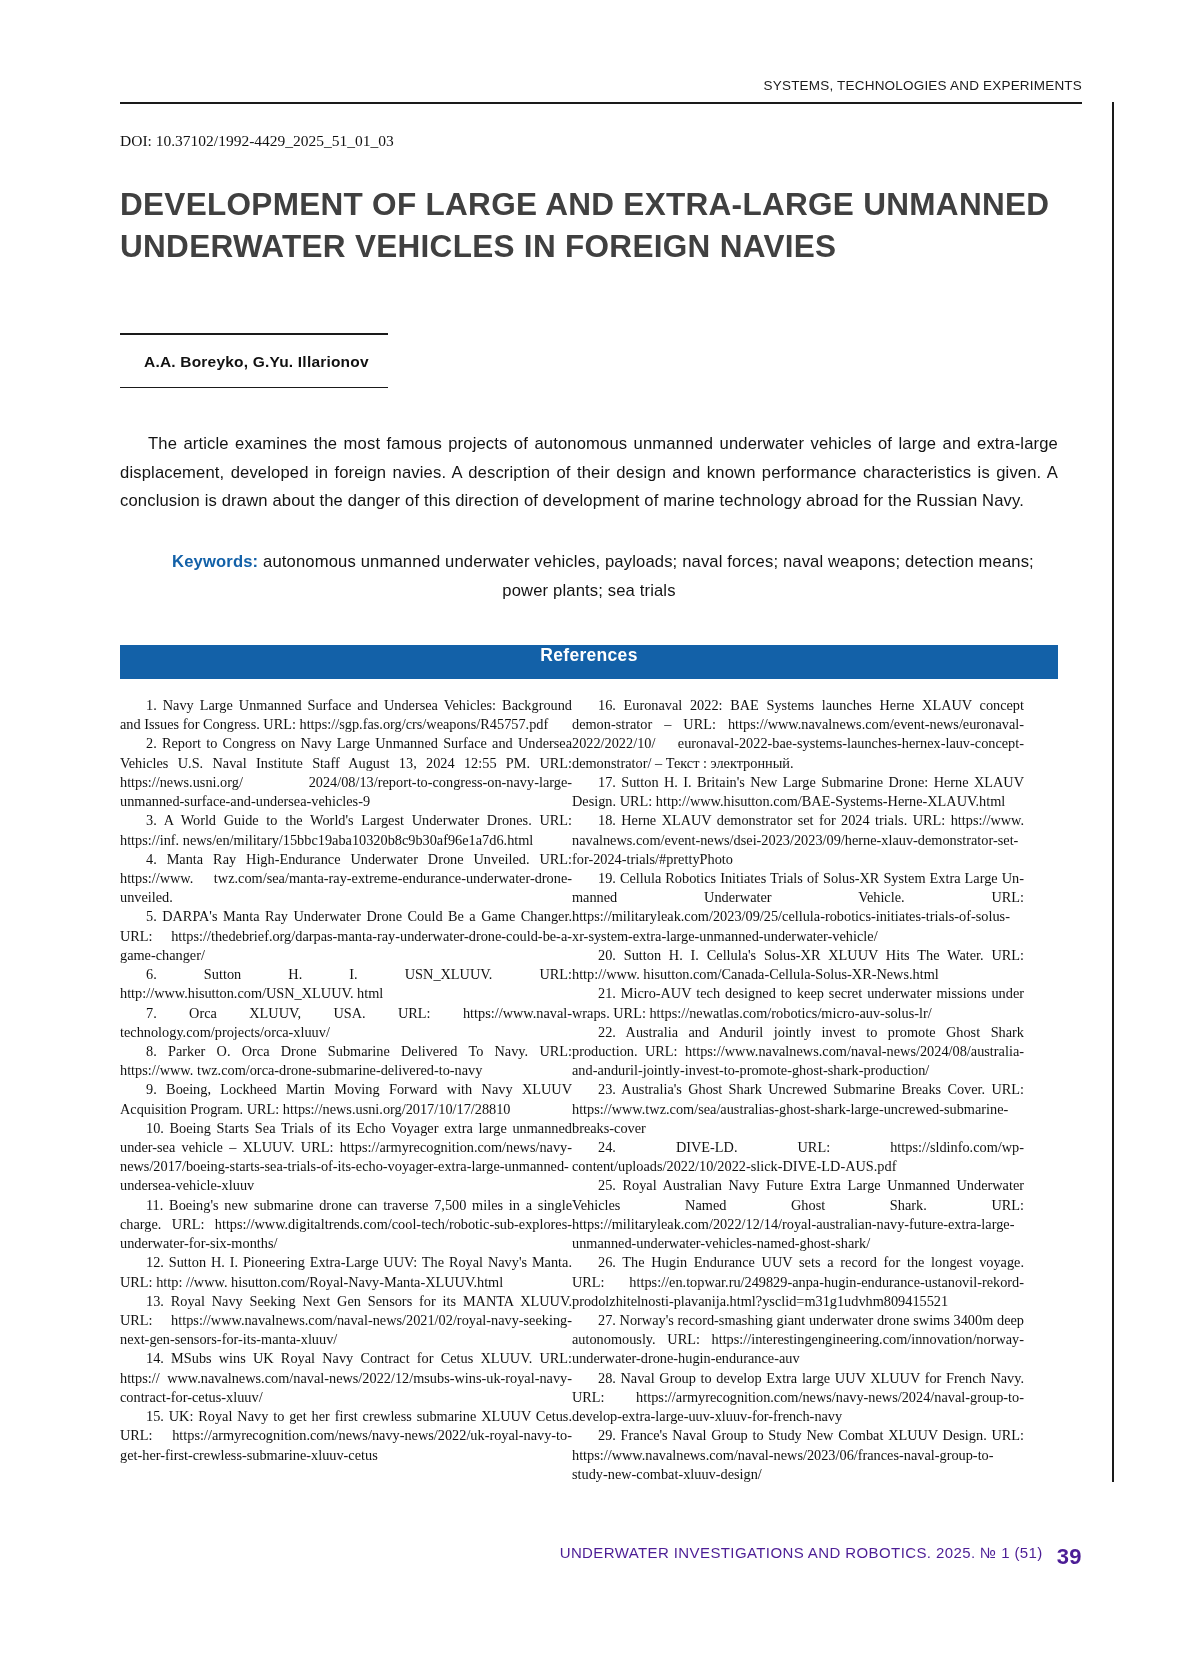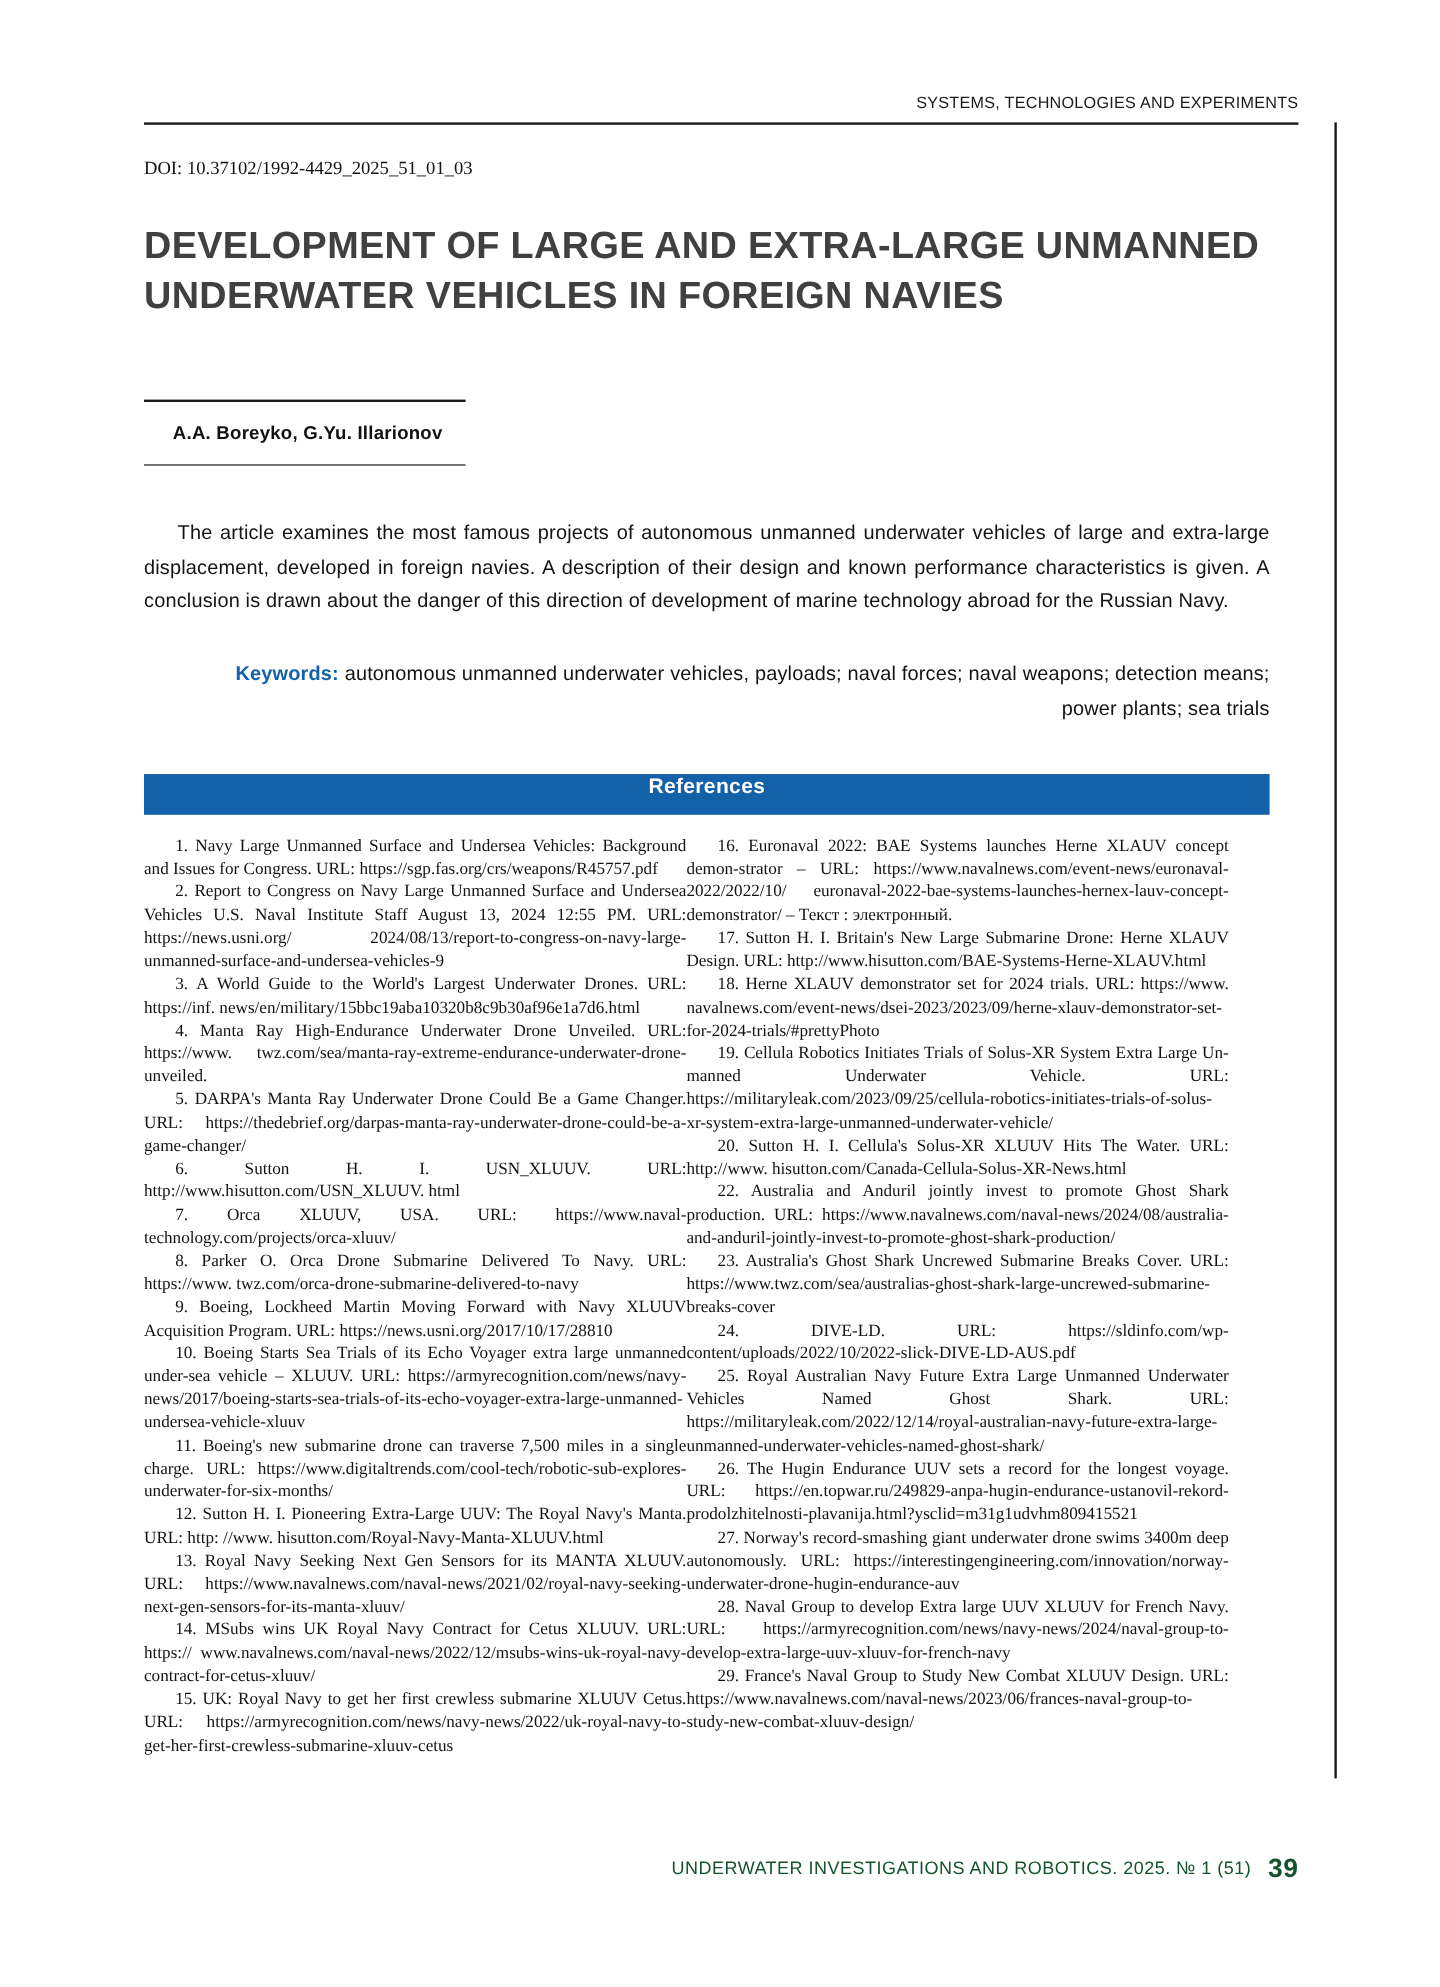--- a/index.html
+++ b/index.html
@@ -108,21 +108,21 @@
   }
   .keywords {
     position: absolute;
     top: 548px;
     left: 120px;
     width: 938px;
     font-family: "Liberation Sans", sans-serif;
     font-size: 16.6px;
     line-height: 1.72;
     letter-spacing: 0.15px;
-    text-align: right;
+    text-align: center;
     color: #131313;
   }
   .keywords p { margin: 0; text-indent: 28px; }
   .kw-label {
     font-weight: bold;
     color: #1361a8;
   }
   .refs-bar {
     position: absolute;
     top: 645px;
@@ -165,23 +165,23 @@
     color: #111111;
     word-break: break-word;
   }
   .footer {
     position: absolute;
     bottom: 86px;
     right: 118px;
     font-family: "Liberation Sans", sans-serif;
     font-size: 15px;
     letter-spacing: 0.4px;
-    color: #14532d;
+    color: #4c1d95;
     display: flex;
-    align-items: center;
+    align-items: flex-start;
     gap: 14px;
   }
   .footer .pagenum {
     font-weight: bold;
     font-size: 22px;
   }
 </style>
 </head>
 <body>
 
@@ -236,20 +236,21 @@
           <li>15. UK: Royal Navy to get her first crewless submarine XLUUV Cetus. URL: https://armyrecognition.com/news/navy-news/2022/uk-royal-navy-to-get-her-first-crewless-submarine-xluuv-cetus</li>
         </ol>
     </div>
     <div class="refs-col">
       <ol class="reflist" id="ref-right">
           <li>16. Euronaval 2022: BAE Systems launches Herne XLAUV concept demon-strator – URL: https://www.navalnews.com/event-news/euronaval-2022/2022/10/  euronaval-2022-bae-systems-launches-hernex-lauv-concept-demonstrator/ – Текст : электронный.</li>
           <li>17. Sutton H. I. Britain's New Large Submarine Drone: Herne XLAUV Design. URL: http://www.hisutton.com/BAE-Systems-Herne-XLAUV.html</li>
           <li>18. Herne XLAUV demonstrator set for 2024 trials. URL: https://www. navalnews.com/event-news/dsei-2023/2023/09/herne-xlauv-demonstrator-set-for-2024-trials/#prettyPhoto</li>
           <li>19. Cellula Robotics Initiates Trials of Solus-XR System Extra Large Un-manned Underwater Vehicle. URL: https://militaryleak.com/2023/09/25/cellula-robotics-initiates-trials-of-solus-xr-system-extra-large-unmanned-underwater-vehicle/</li>
           <li>20. Sutton H. I. Cellula's Solus-XR XLUUV Hits The Water. URL: http://www. hisutton.com/Canada-Cellula-Solus-XR-News.html</li>
+          <li>21. Micro-AUV tech designed to keep secret underwater missions under wraps. URL: https://newatlas.com/robotics/micro-auv-solus-lr/</li>
           <li>22. Australia and Anduril jointly invest to promote Ghost Shark production. URL: https://www.navalnews.com/naval-news/2024/08/australia-and-anduril-jointly-invest-to-promote-ghost-shark-production/</li>
           <li>23. Australia's Ghost Shark Uncrewed Submarine Breaks Cover.     URL:     https://www.twz.com/sea/australias-ghost-shark-large-uncrewed-submarine-breaks-cover</li>
           <li>24. DIVE-LD.            URL:            https://sldinfo.com/wp-content/uploads/2022/10/2022-slick-DIVE-LD-AUS.pdf</li>
           <li>25. Royal Australian Navy Future Extra Large Unmanned Underwater Vehicles Named Ghost Shark. URL: https://militaryleak.com/2022/12/14/royal-australian-navy-future-extra-large-unmanned-underwater-vehicles-named-ghost-shark/</li>
           <li>26. The Hugin Endurance UUV sets a record for the longest voyage. URL:      https://en.topwar.ru/249829-anpa-hugin-endurance-ustanovil-rekord-prodolzhitelnosti-plavanija.html?ysclid=m31g1udvhm809415521</li>
           <li>27. Norway's record-smashing giant underwater drone swims 3400m deep autonomously. URL: https://interestingengineering.com/innovation/norway-underwater-drone-hugin-endurance-auv</li>
           <li>28. Naval Group to develop Extra large UUV XLUUV for French Navy. URL: https://armyrecognition.com/news/navy-news/2024/naval-group-to-develop-extra-large-uuv-xluuv-for-french-navy</li>
           <li>29. France's Naval Group to Study New Combat XLUUV Design. URL:      https://www.navalnews.com/naval-news/2023/06/frances-naval-group-to-study-new-combat-xluuv-design/</li>
         </ol>
     </div>

